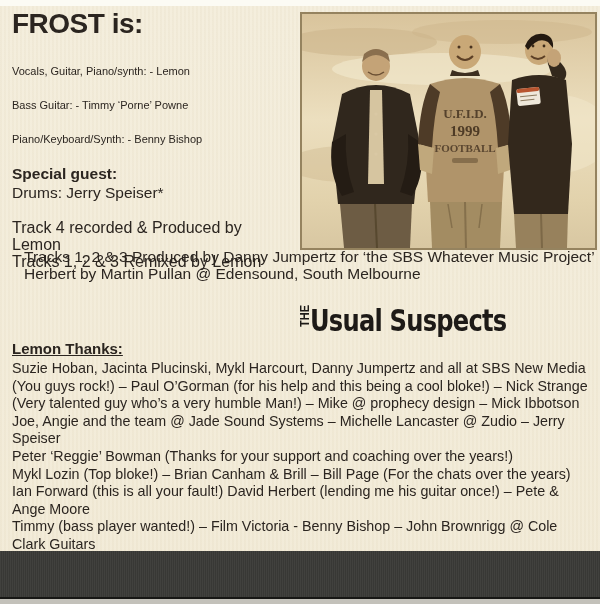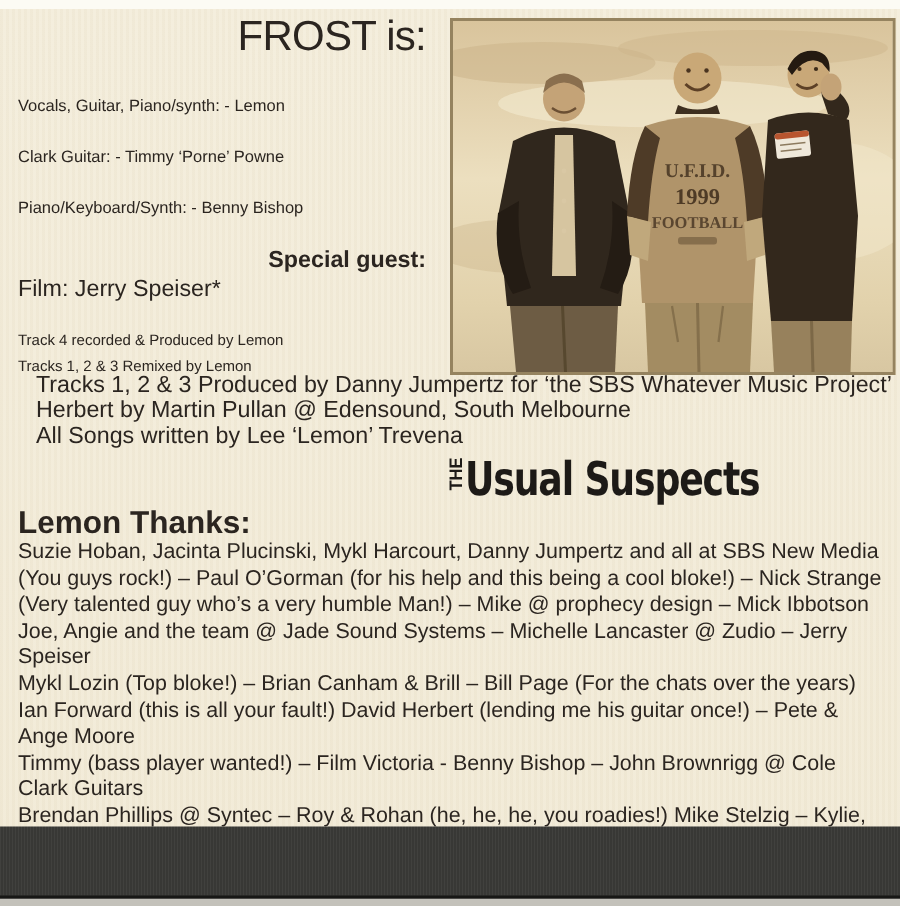--- a/index.html
+++ b/index.html
@@ -19,26 +19,26 @@
   
   .photo-frame{
     position:absolute;left:300px;top:12px;width:293px;height:234px;
     border:2px solid #95835f;
     box-shadow:inset 0 0 0 2px #e9ddc0;
     background:#e6d6b2;
   }
   .photo-frame svg{display:block;width:100%;height:100%;}
   
   .col-left{position:absolute;left:12px;top:8px;width:272px;}
-  .page-title{font-size:28px;font-weight:normal;margin:0 0 22px 0;letter-spacing:-.5px;text-align:right;}
+  .page-title{font-size:28px;font-weight:bold;margin:0 0 22px 0;letter-spacing:-.5px;}
   .credit{font-size:11px;line-height:18px;margin-bottom:16px;}
-  .sg-label{font-size:15.5px;font-weight:bold;margin-top:15px;line-height:19px;text-align:right;}
+  .sg-label{font-size:15.5px;font-weight:bold;margin-top:15px;line-height:19px;}
   .sg-value{font-size:15.5px;line-height:19px;}
   .prod-a{margin-top:17px;}
-  .prod-a div{font-size:10px;line-height:17px;}
+  .prod-a div{font-size:16px;line-height:17px;}
   
   .prod-b{position:absolute;left:24px;top:249px;width:575px;}
   .prod-b div{font-size:15.5px;line-height:16.8px;}
   
   .logo{
     position:absolute;right:38px;top:301px;height:38px;
     display:flex;align-items:center;color:#1d1a17;
   }
   .logo-the{
     display:inline-block;
@@ -47,21 +47,21 @@
     width:14px;margin-right:-2px;
   }
   .logo-name{
     display:inline-block;
     font-family:"DejaVu Sans", sans-serif;
     font-weight:bold;font-size:31px;letter-spacing:-1px;
     transform:scaleX(.78);transform-origin:left center;
   }
   
   .thanks{position:absolute;left:12px;top:340px;width:582px;}
-  .thanks-heading{font-size:21px;font-weight:bold;line-height:18px;margin-bottom:2px;}
+  .thanks-heading{font-size:15px;font-weight:bold;line-height:18px;margin-bottom:2px;text-decoration:underline;}
   .thanks-line{font-size:14.3px;line-height:17.6px;}
   
   .bottom-strip{position:absolute;left:0;top:596px;width:600px;height:8px;background:#c3c1ba;}
   .bottom-bar{
     position:absolute;left:0;top:551px;width:600px;height:46px;
     background:
       repeating-linear-gradient(90deg, rgba(255,255,255,.03) 0 1px, rgba(0,0,0,.05) 1px 2px),
       #3b3b38;
     border-bottom:2px solid #171715;
   }
@@ -142,47 +142,47 @@
         </g>
         <path d="M212 200 L266 200 L265 234 L214 234 Z" fill="#97815c"></path>
         <path d="M239 200 L240 234" stroke="#7c6847" stroke-width="2"></path>
       </g>
     </svg>
   </div>
 
   <div class="col-left">
     <h1 class="page-title">FROST is:</h1>
     <div class="credit">Vocals, Guitar, Piano/synth: - Lemon</div>
-    <div class="credit">Clark Guitar: - Timmy ‘Porne’ Powne</div>
+    <div class="credit">Bass Guitar: - Timmy ‘Porne’ Powne</div>
     <div class="credit">Piano/Keyboard/Synth: - Benny Bishop</div>
     <div class="sg-label">Special guest:</div>
-    <div class="sg-value">Film: Jerry Speiser*</div>
+    <div class="sg-value">Drums: Jerry Speiser*</div>
     <div class="prod-a">
       <div>Track 4 recorded &amp; Produced by Lemon</div>
       <div>Tracks 1, 2 &amp; 3 Remixed by Lemon</div>
     </div>
   </div>
 
   <div class="prod-b">
     <div>Tracks 1, 2 &amp; 3 Produced by Danny Jumpertz for ‘the SBS Whatever Music Project’</div>
     <div>Herbert by Martin Pullan @ Edensound,  South Melbourne</div>
-    <div>All Songs written by Lee ‘Lemon’ Trevena</div>
   </div>
 
   <div class="logo">
     <span class="logo-the">THE</span>
     <span class="logo-name">Usual Suspects</span>
   </div>
 
   <div class="thanks">
     <div class="thanks-heading">Lemon Thanks:</div>
     <div class="thanks-line">Suzie Hoban, Jacinta Plucinski, Mykl Harcourt, Danny Jumpertz and all at SBS New Media</div>
     <div class="thanks-line">(You guys rock!) – Paul O’Gorman (for his help and this being a cool bloke!) – Nick Strange</div>
     <div class="thanks-line">(Very talented guy who’s a very humble Man!) – Mike @ prophecy design – Mick Ibbotson</div>
     <div class="thanks-line">Joe, Angie and the team @ Jade Sound Systems – Michelle Lancaster @ Zudio – Jerry Speiser</div>
+    <div class="thanks-line">Peter ‘Reggie’ Bowman (Thanks for your support and coaching over the years!)</div>
     <div class="thanks-line">Mykl Lozin (Top bloke!) – Brian Canham &amp; Brill – Bill Page (For the chats over the years)</div>
     <div class="thanks-line">Ian Forward (this is all your fault!) David Herbert (lending me his guitar once!) – Pete &amp; Ange Moore</div>
     <div class="thanks-line">Timmy (bass player wanted!) – Film Victoria - Benny Bishop – John Brownrigg @ Cole Clark Guitars</div>
     <div class="thanks-line">Brendan Phillips @ Syntec – Roy &amp; Rohan (he, he, he, you roadies!) Mike Stelzig – Kylie, Jake &amp; Family</div>
 
   </div>
 
   <div class="bottom-strip"></div>
   <div class="bottom-bar"></div>
 </div>

